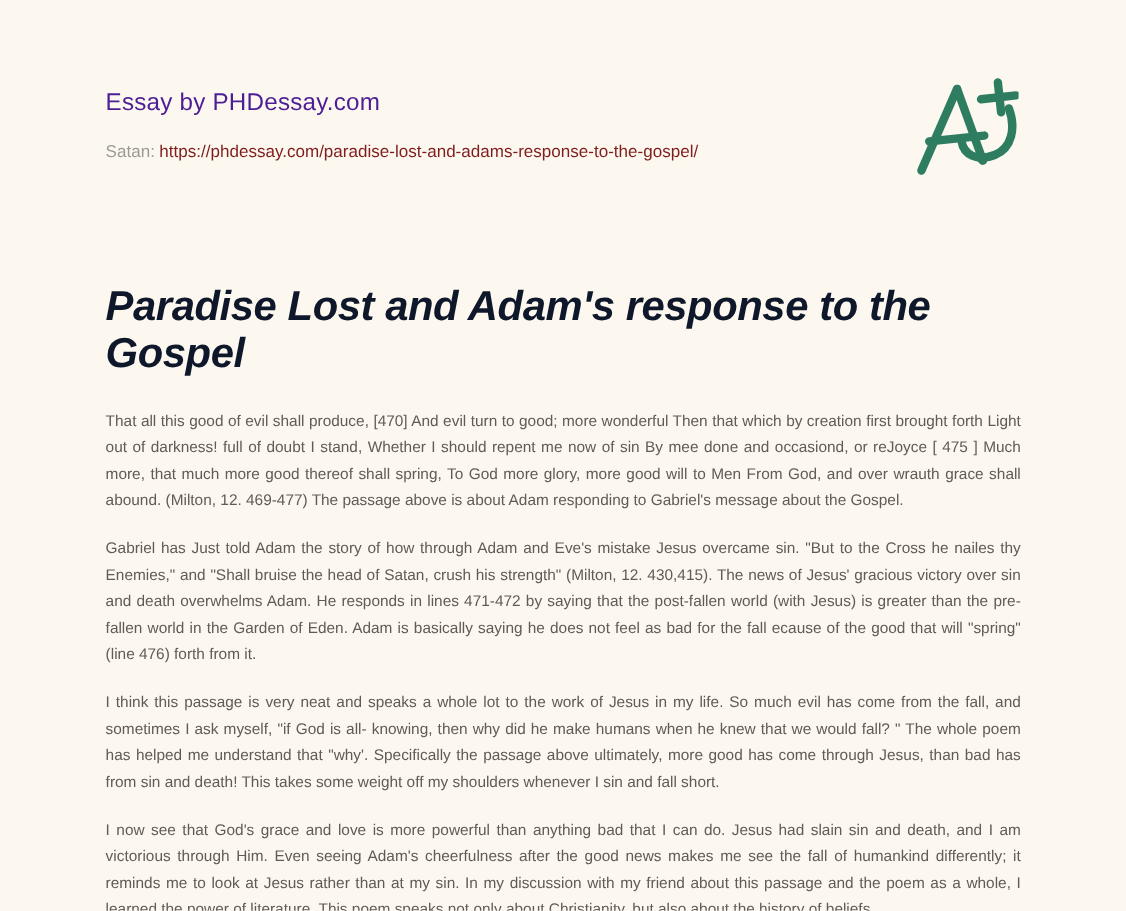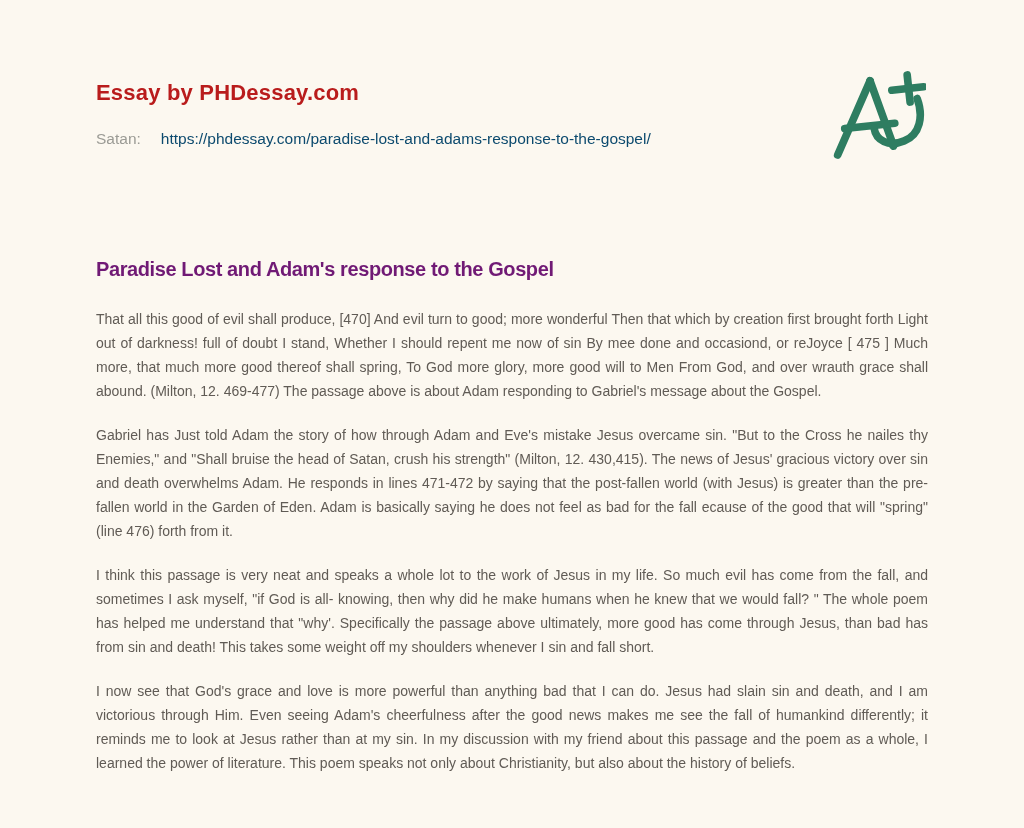--- a/index.html
+++ b/index.html
@@ -16,48 +16,49 @@
     padding: 70px 96px 0 96px;
     position: relative;
   }
   .header-row {
     display: flex;
     justify-content: space-between;
     align-items: flex-start;
   }
   .site-label {
     font-size: 22px;
-    font-weight: 700;
-    color: #b91c1c;
+    font-weight: 400;
+    color: #4c1d95;
     letter-spacing: 0.2px;
     margin-top: 10px;
   }
   .source-line {
     margin-top: 24px;
     font-size: 15.5px;
     color: #9B9B95;
   }
   .source-link {
-    color: #0c4a6e;
+    color: #7f1d1d;
     text-decoration: none;
-    margin-left: 20px;
+    margin-left: 4px;
   }
   .logo {
     width: 106px;
     height: 106px;
     margin-top: -8px;
     margin-right: 2px;
     flex: 0 0 auto;
   }
   .essay-title {
     margin-top: 90px;
-    font-size: 20px;
+    font-size: 38px;
     font-weight: 700;
-    color: #701a75;
+    color: #0f172a;
     letter-spacing: -0.4px;
+    font-style: italic;
   }
   .essay-body {
     margin-top: 26px;
   }
   .essay-body p {
     font-size: 14px;
     line-height: 24px;
     color: #605B55;
     text-align: justify;
     margin-bottom: 20px;

